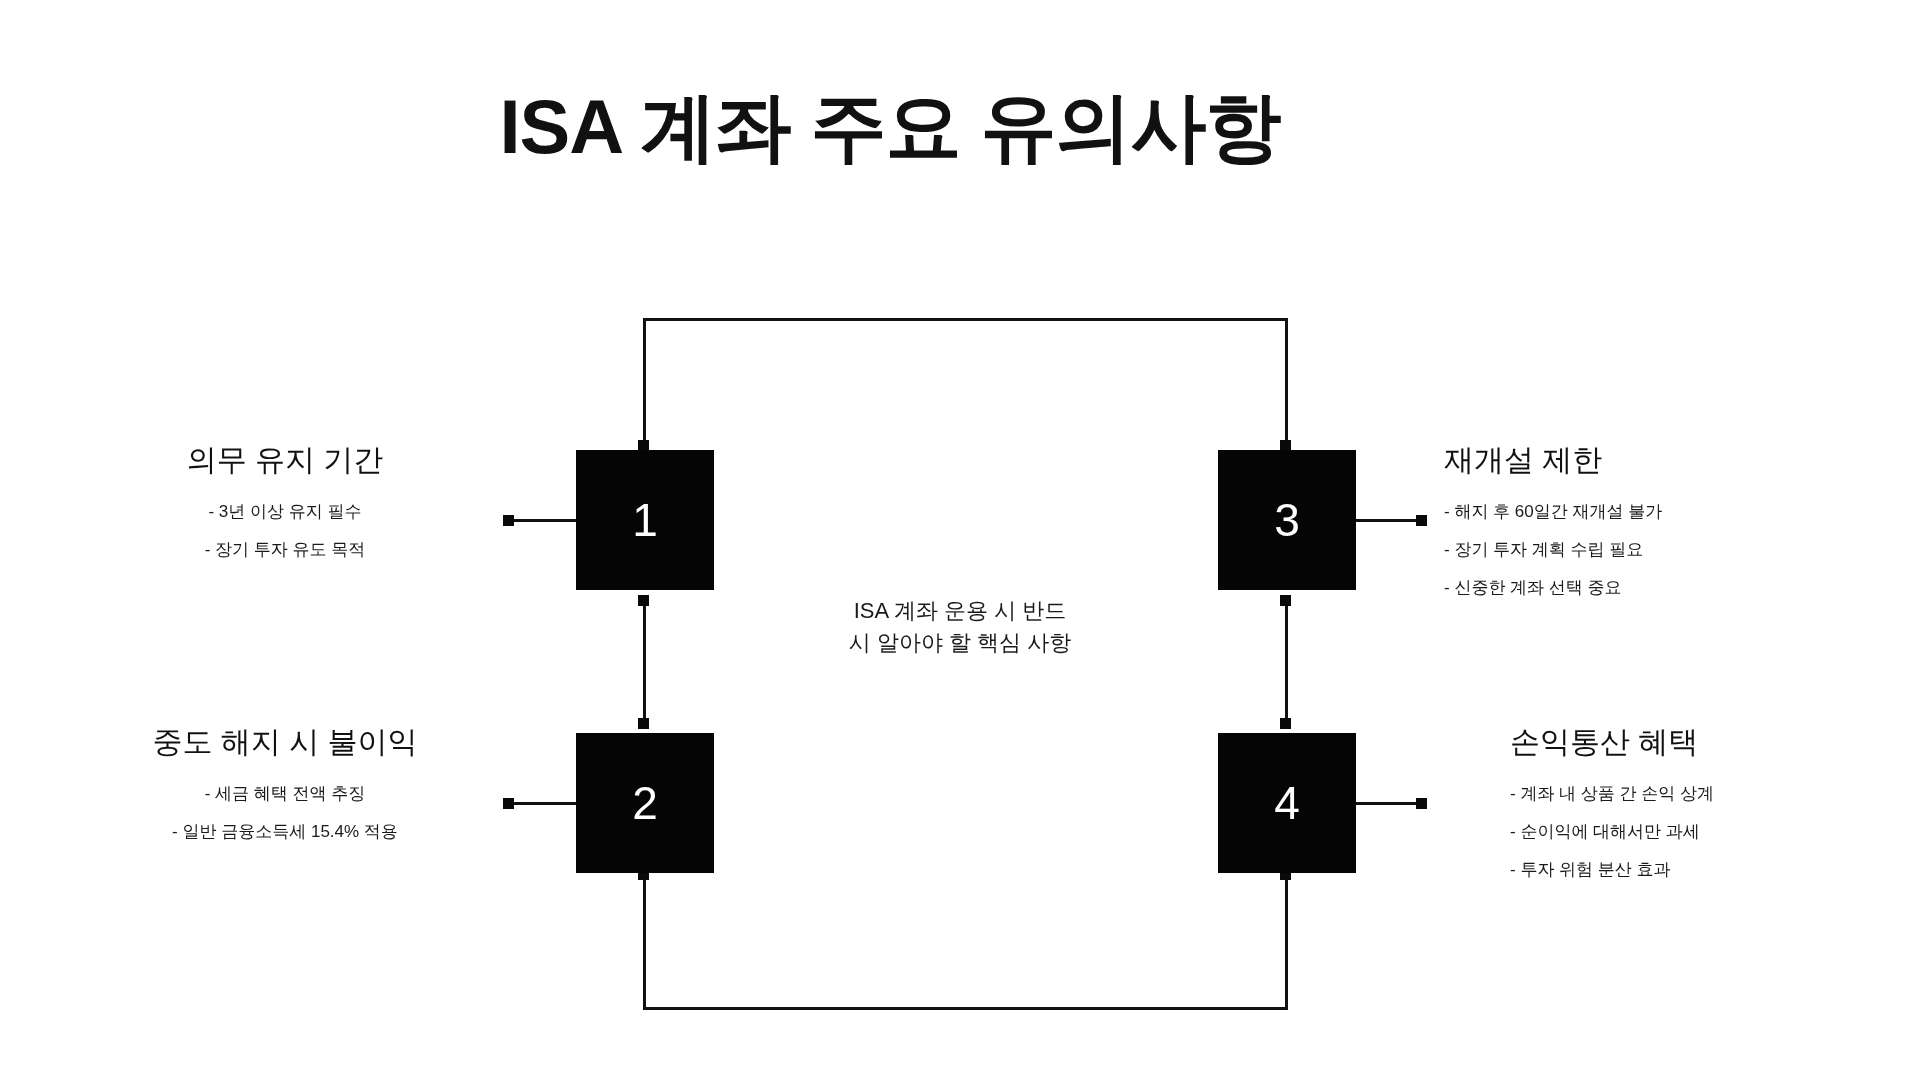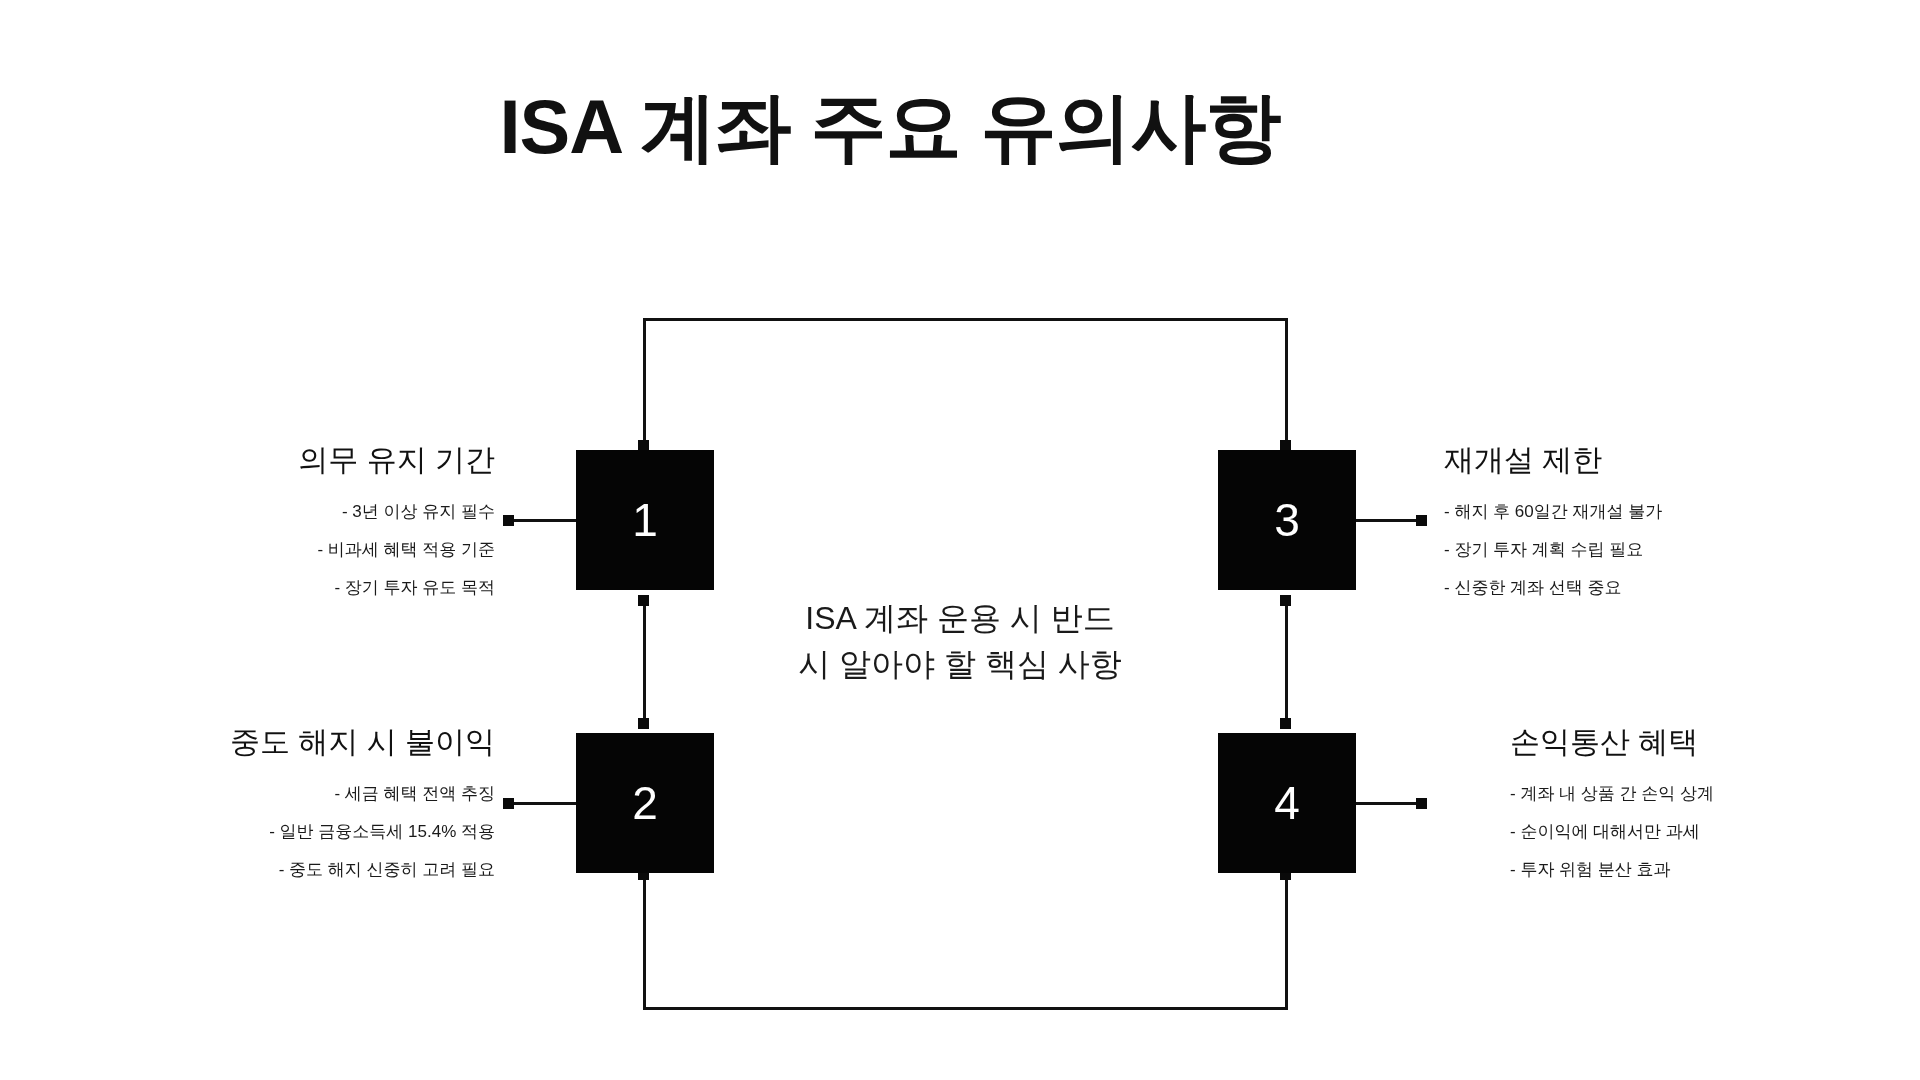--- a/index.html
+++ b/index.html
@@ -74,36 +74,36 @@
   }
   .block .blk-item {
     font-size: 17px;
     font-weight: 400;
     color: #1a1a1a;
     line-height: 1.0;
     margin-bottom: 21px;
     white-space: nowrap;
   }
 
-  .block.left  { text-align: right; }
+  .block.left  { text-align: center; }
   .block.right { text-align: left; }
 
   .block-1 { left: 75px;   top: 440px; }
   .block-2 { left: 75px;   top: 722px; }
   .block-3 { left: 1444px; top: 440px; }
   .block-4 { left: 1510px; top: 722px; }
 
   
   .center-caption {
     position: absolute;
     left: 710px;
     top: 595px;
     width: 500px;
     text-align: center;
-    font-size: 32px;
+    font-size: 22px;
     line-height: 1.45;
     color: #1a1a1a;
   }
   .center-caption .cc-line { display: block; white-space: pre; }
 
   
   .line-h, .line-v {
     position: absolute;
     background: #111111;
     z-index: 2;
@@ -199,31 +199,29 @@
     <span>3</span>
   </div>
   <div class="num-box box-4">
     <span>4</span>
   </div>
 
   <div class="block left block-1">
     <div class="blk-title">의무 유지 기간</div>
     <ul class="blk-list">
       <li class="blk-item">- 3년 이상 유지 필수</li>
-      <li class="blk-item">- 비과세 혜택 적용 기준</li>
       <li class="blk-item">- 장기 투자 유도 목적</li>
     </ul>
   </div>
 
   <div class="block left block-2">
     <div class="blk-title">중도 해지 시 불이익</div>
     <ul class="blk-list">
       <li class="blk-item">- 세금 혜택 전액 추징</li>
       <li class="blk-item">- 일반 금융소득세 15.4% 적용</li>
-      <li class="blk-item">- 중도 해지 신중히 고려 필요</li>
     </ul>
   </div>
 
   <div class="block right block-3">
     <div class="blk-title">재개설 제한</div>
     <ul class="blk-list">
       <li class="blk-item">- 해지 후 60일간 재개설 불가</li>
       <li class="blk-item">- 장기 투자 계획 수립 필요</li>
       <li class="blk-item">- 신중한 계좌 선택 중요</li>
     </ul>

